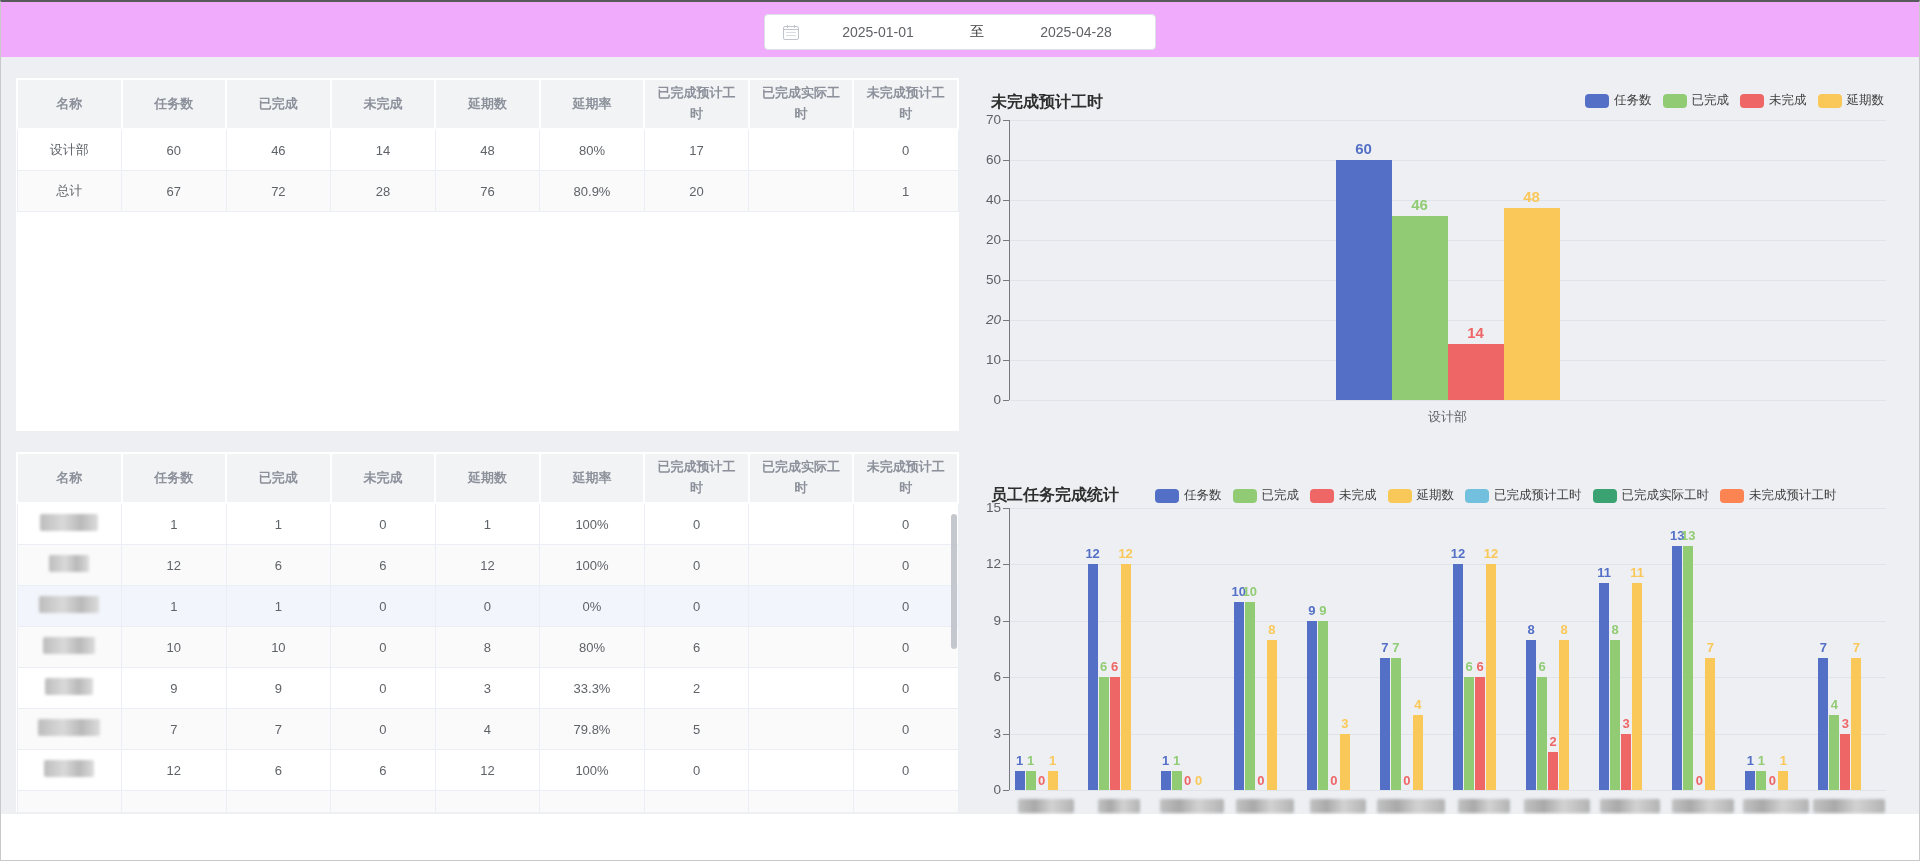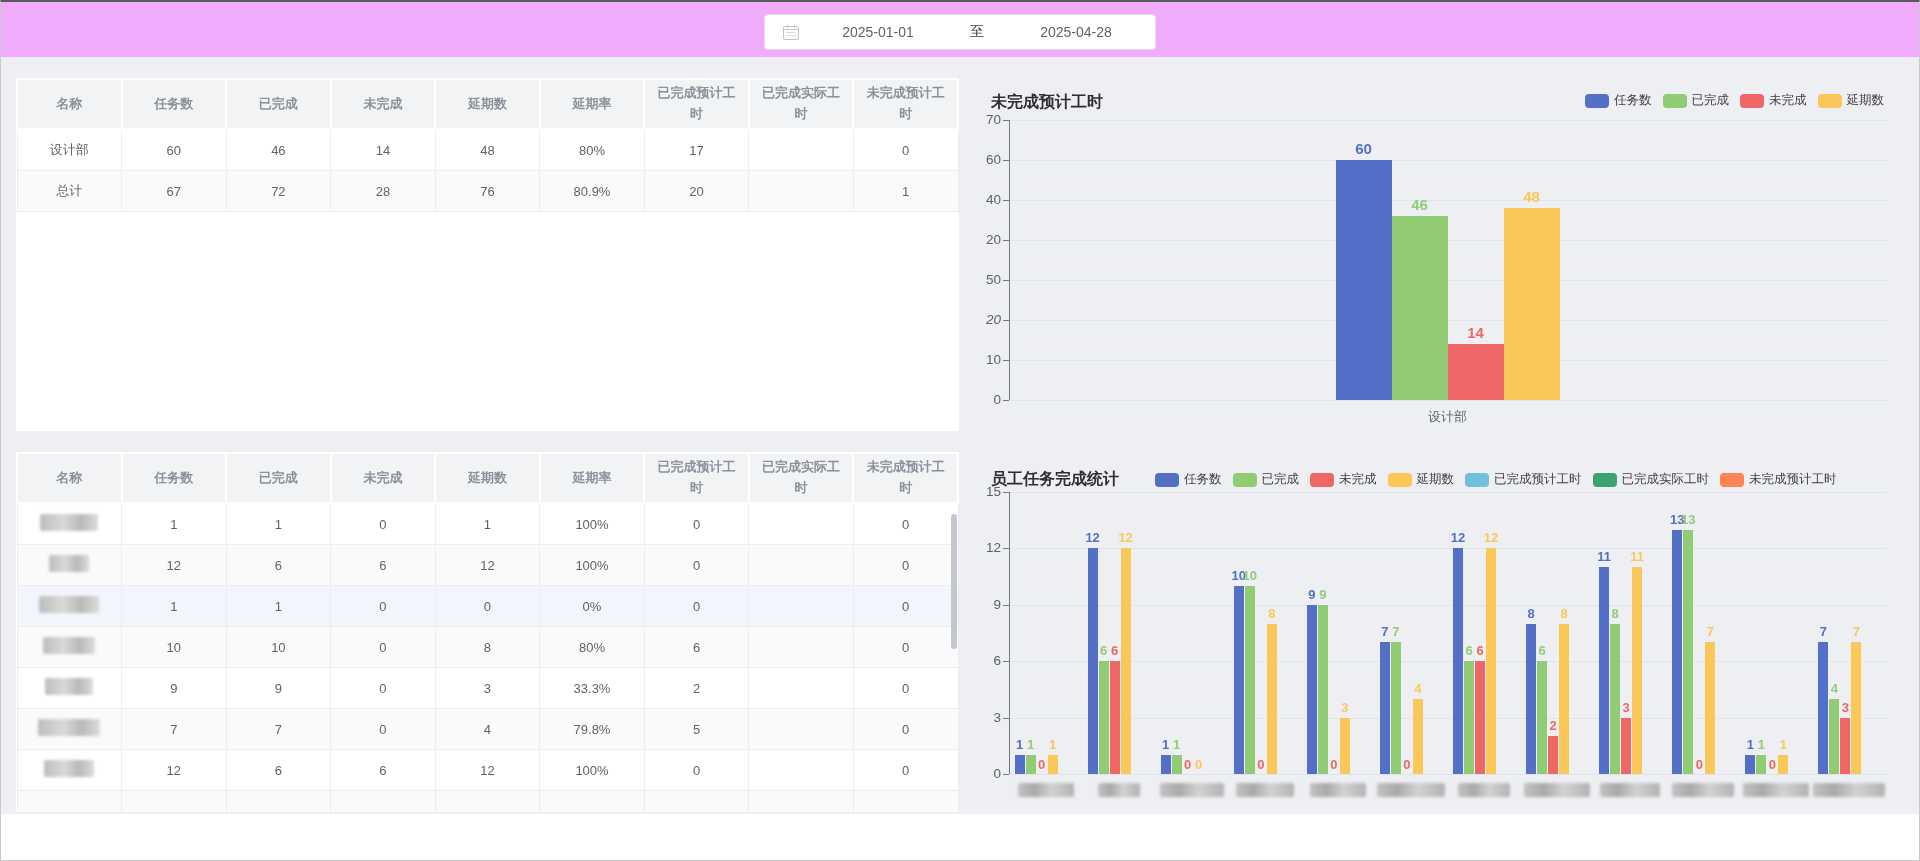--- a/index.html
+++ b/index.html
@@ -266,21 +266,21 @@
           <div class="legend-chip" style="background: rgb(238, 102, 102);"></div>
           <span class="legend-label">未完成</span>
         </div>
         <div class="legend-item">
           <div class="legend-chip" style="background: rgb(250, 200, 88);"></div>
           <span class="legend-label">延期数</span>
         </div>
       </div>
     </div>
 
-  <div class="chart" id="chart2" style="left:975px;top:450px;width:930px;height:362px;">
+  <div class="chart" id="chart2" style="left:975px;top:466px;width:930px;height:362px;">
     <div class="chart-title" style="left:15px;top:17px;">员工任务完成统计</div>
   <div class="gridline" style="left: 33px; top: 322px; width: 877px;"></div>
       <div class="tick-mark" style="left: 27px; top: 322px;"></div>
       <div class="tick-label" style="left: -9px; top: 314px;">0</div>
       <div class="gridline" style="left: 33px; top: 265.6px; width: 877px;"></div>
       <div class="tick-mark" style="left: 27px; top: 265.6px;"></div>
       <div class="tick-label" style="left: -9px; top: 257.6px;">3</div>
       <div class="gridline" style="left: 33px; top: 209.2px; width: 877px;"></div>
       <div class="tick-mark" style="left: 27px; top: 209.2px;"></div>
       <div class="tick-label" style="left: -9px; top: 201.2px;">6</div>

